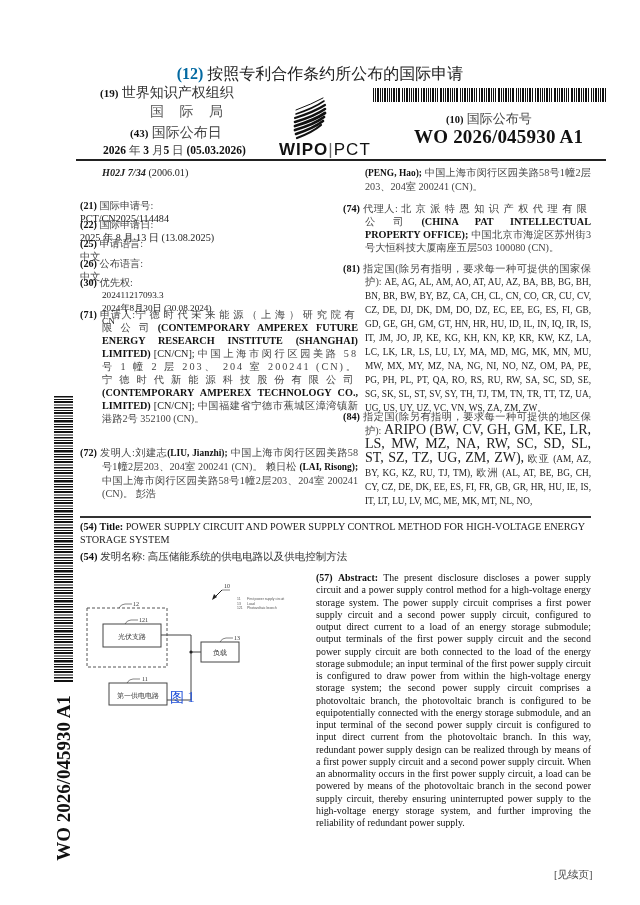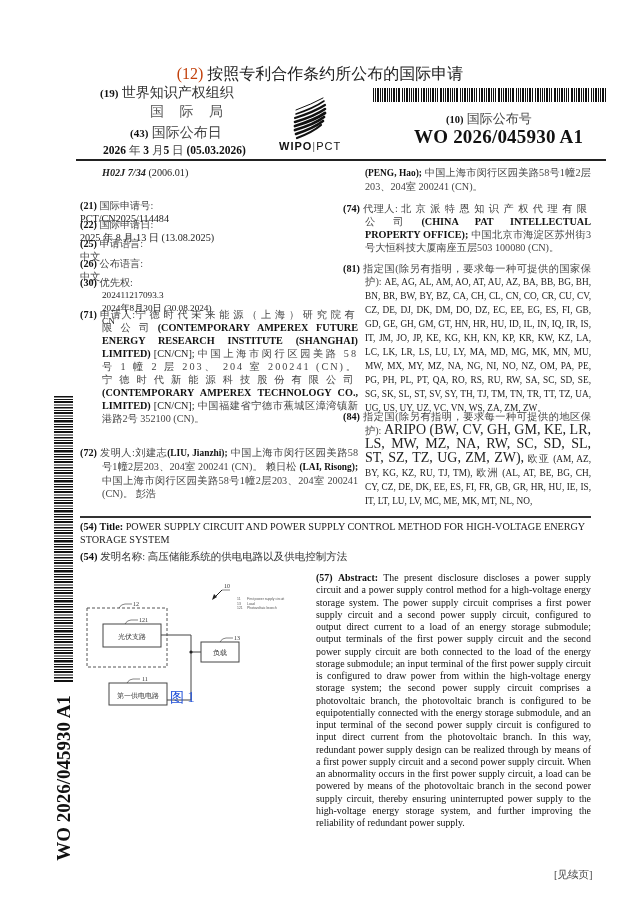--- a/index.html
+++ b/index.html
@@ -3,31 +3,31 @@
   <meta charset="utf-8">
   <style>
     * { box-sizing: border-box; margin: 0; padding: 0; }
     html, body { width: 640px; height: 905px; background: #ffffff; overflow: hidden; }
     body { position: relative; font-family: "Liberation Serif", "DejaVu Serif", serif; color: #111; }
 
     .abs { position: absolute; }
 
     
     .hdr-main { left: 0; width: 640px; top: 64px; text-align: center; font-size: 16px; color: #222; }
-    .hdr-main b { font-weight: normal; color: #c2410c; }
+    .hdr-main b { font-weight: bold; color: #0369a1; }
     .hdr-19 { left: 100px; top: 84px; font-size: 14px; color: #333; }
     .hdr-19 .num { font-size: 11px; font-weight: bold; color: #111; }
     .hdr-bureau { left: 150px; top: 103px; font-size: 14px; color: #555; letter-spacing: 6px; }
     .hdr-43 { left: 130px; top: 124px; font-size: 14px; color: #444; }
     .hdr-43 .num { font-size: 11px; font-weight: bold; color: #111; }
     .hdr-date { left: 103px; top: 143px; font-size: 11.5px; font-weight: bold; color: #111; }
     .hdr-date .cn { font-weight: normal; color: #444; }
 
     .wipo-logo { left: 280px; top: 96px; width: 95px; height: 62px; }
-    .wipo-text { left: 279px; top: 140px; font-family: "Liberation Sans", "DejaVu Sans", sans-serif; font-size: 11px; font-weight: bold; letter-spacing: 1px; color: #111; }
+    .wipo-text { left: 279px; top: 140px; font-family: "Liberation Sans", "DejaVu Sans", sans-serif; font-size: 17px; font-weight: bold; letter-spacing: 1px; color: #111; }
     .wipo-text .pct { font-weight: normal; }
 
     .barcode-top { left: 373px; top: 88px; width: 233px; height: 14px; }
     .hdr-10 { left: 446px; top: 110px; font-size: 13px; color: #444; text-align: right; }
     .hdr-10 .num { font-size: 10.5px; font-weight: bold; color: #111; }
     .pubnum { left: 414px; top: 126px; font-size: 19px; font-weight: bold; color: #111; letter-spacing: 0.2px; }
 
     .rule-top { left: 76px; top: 159px; width: 530px; height: 2px; background: #222; }
 
     

